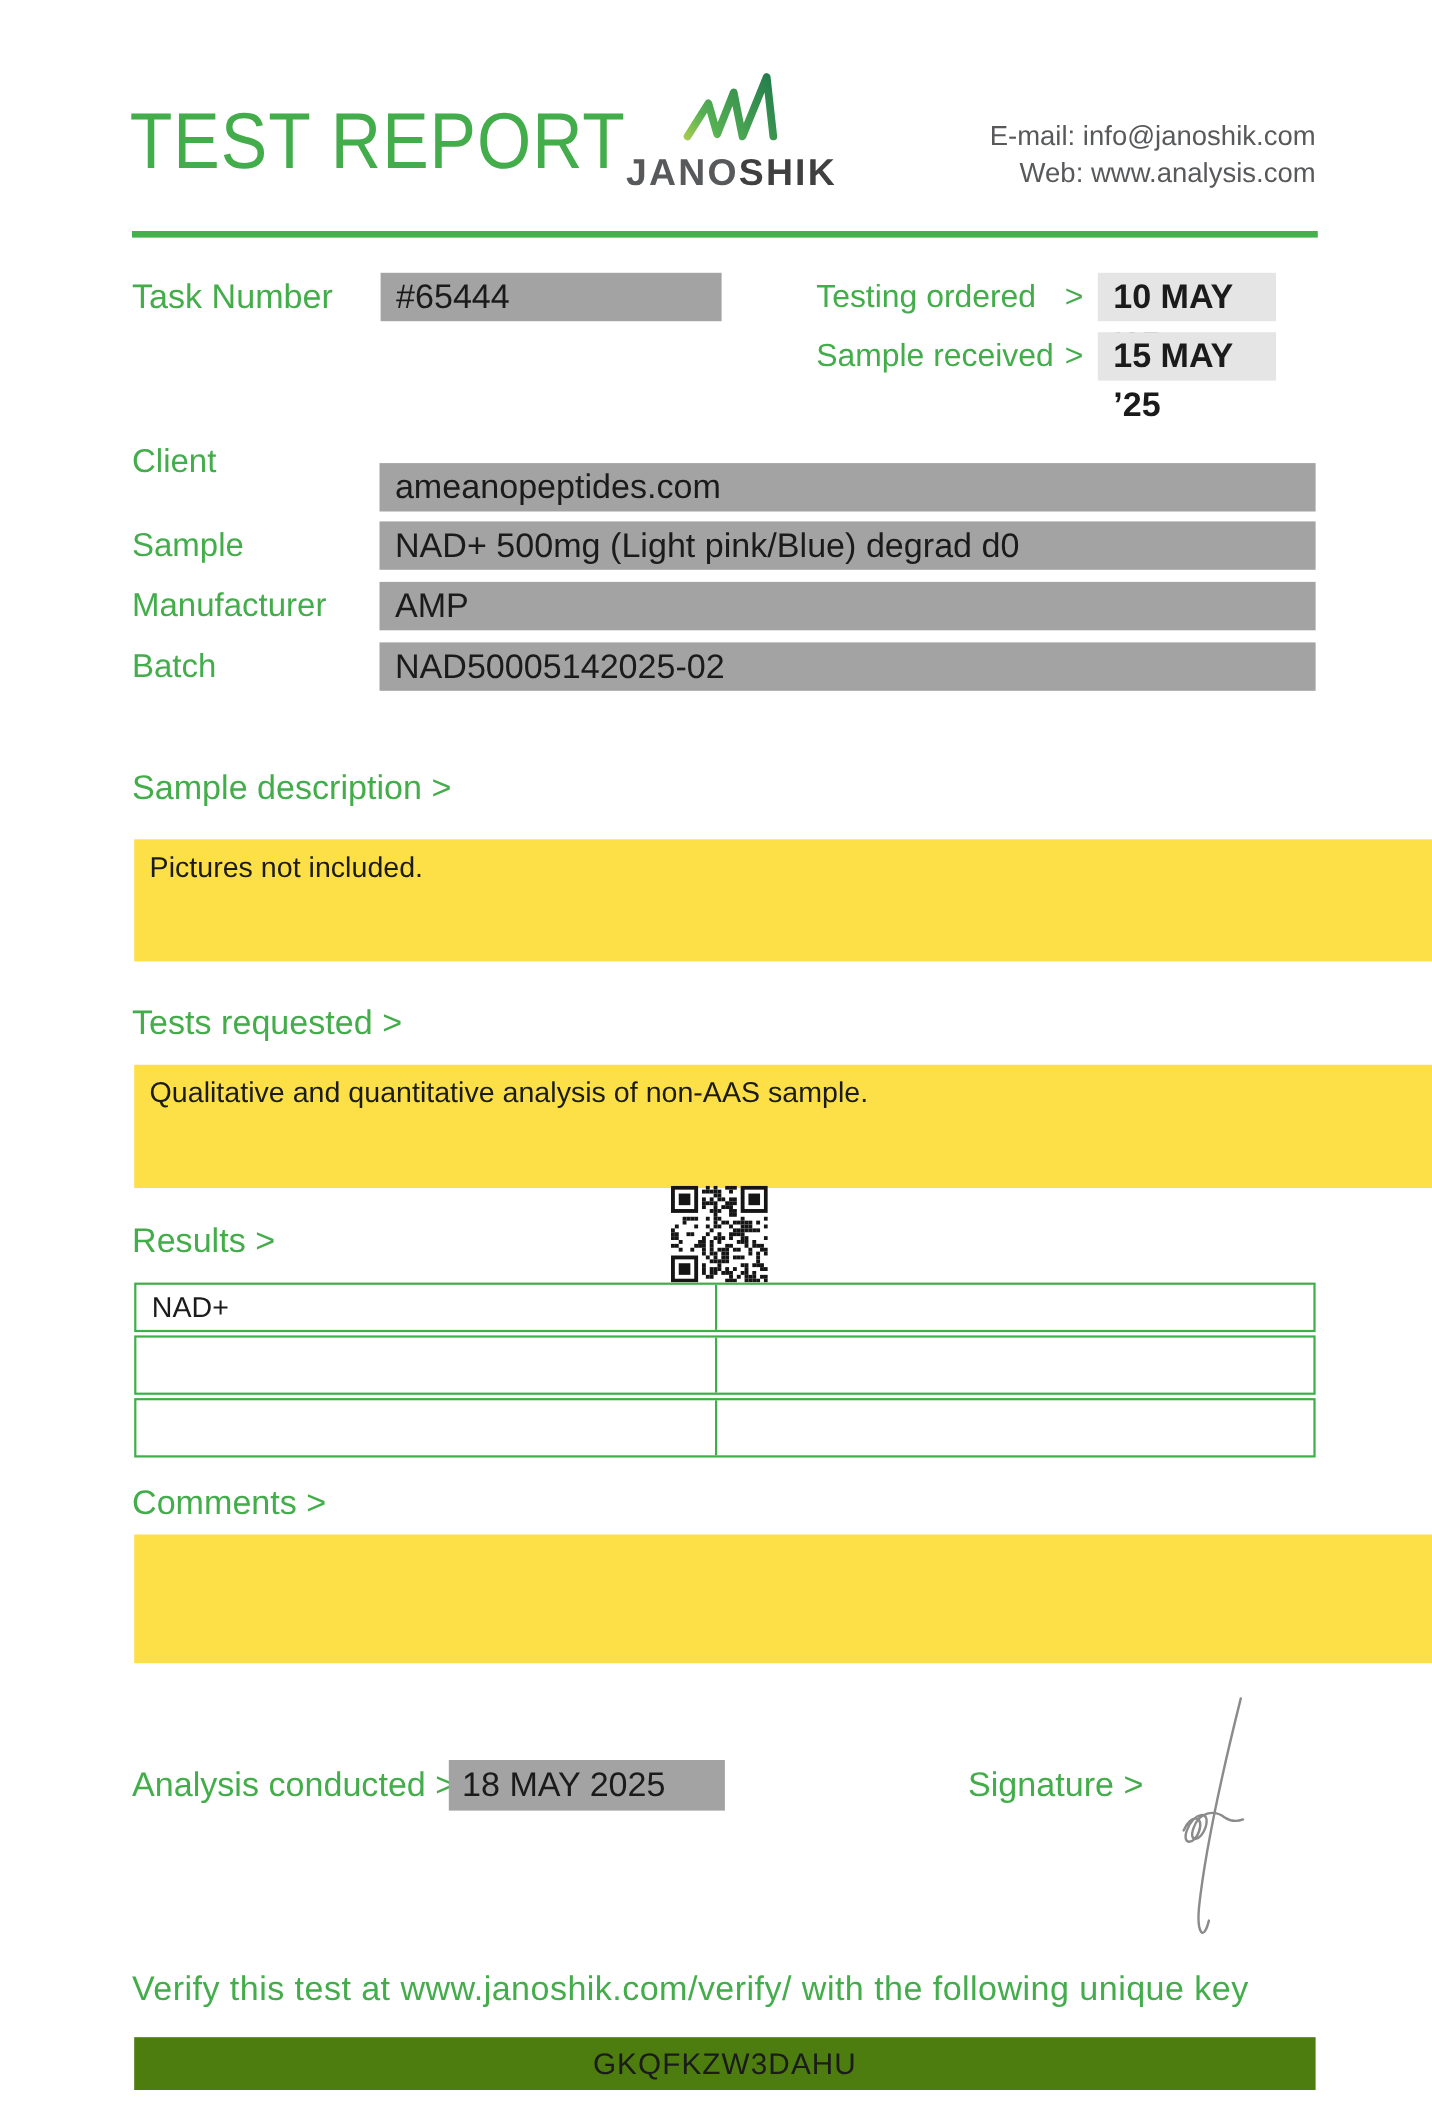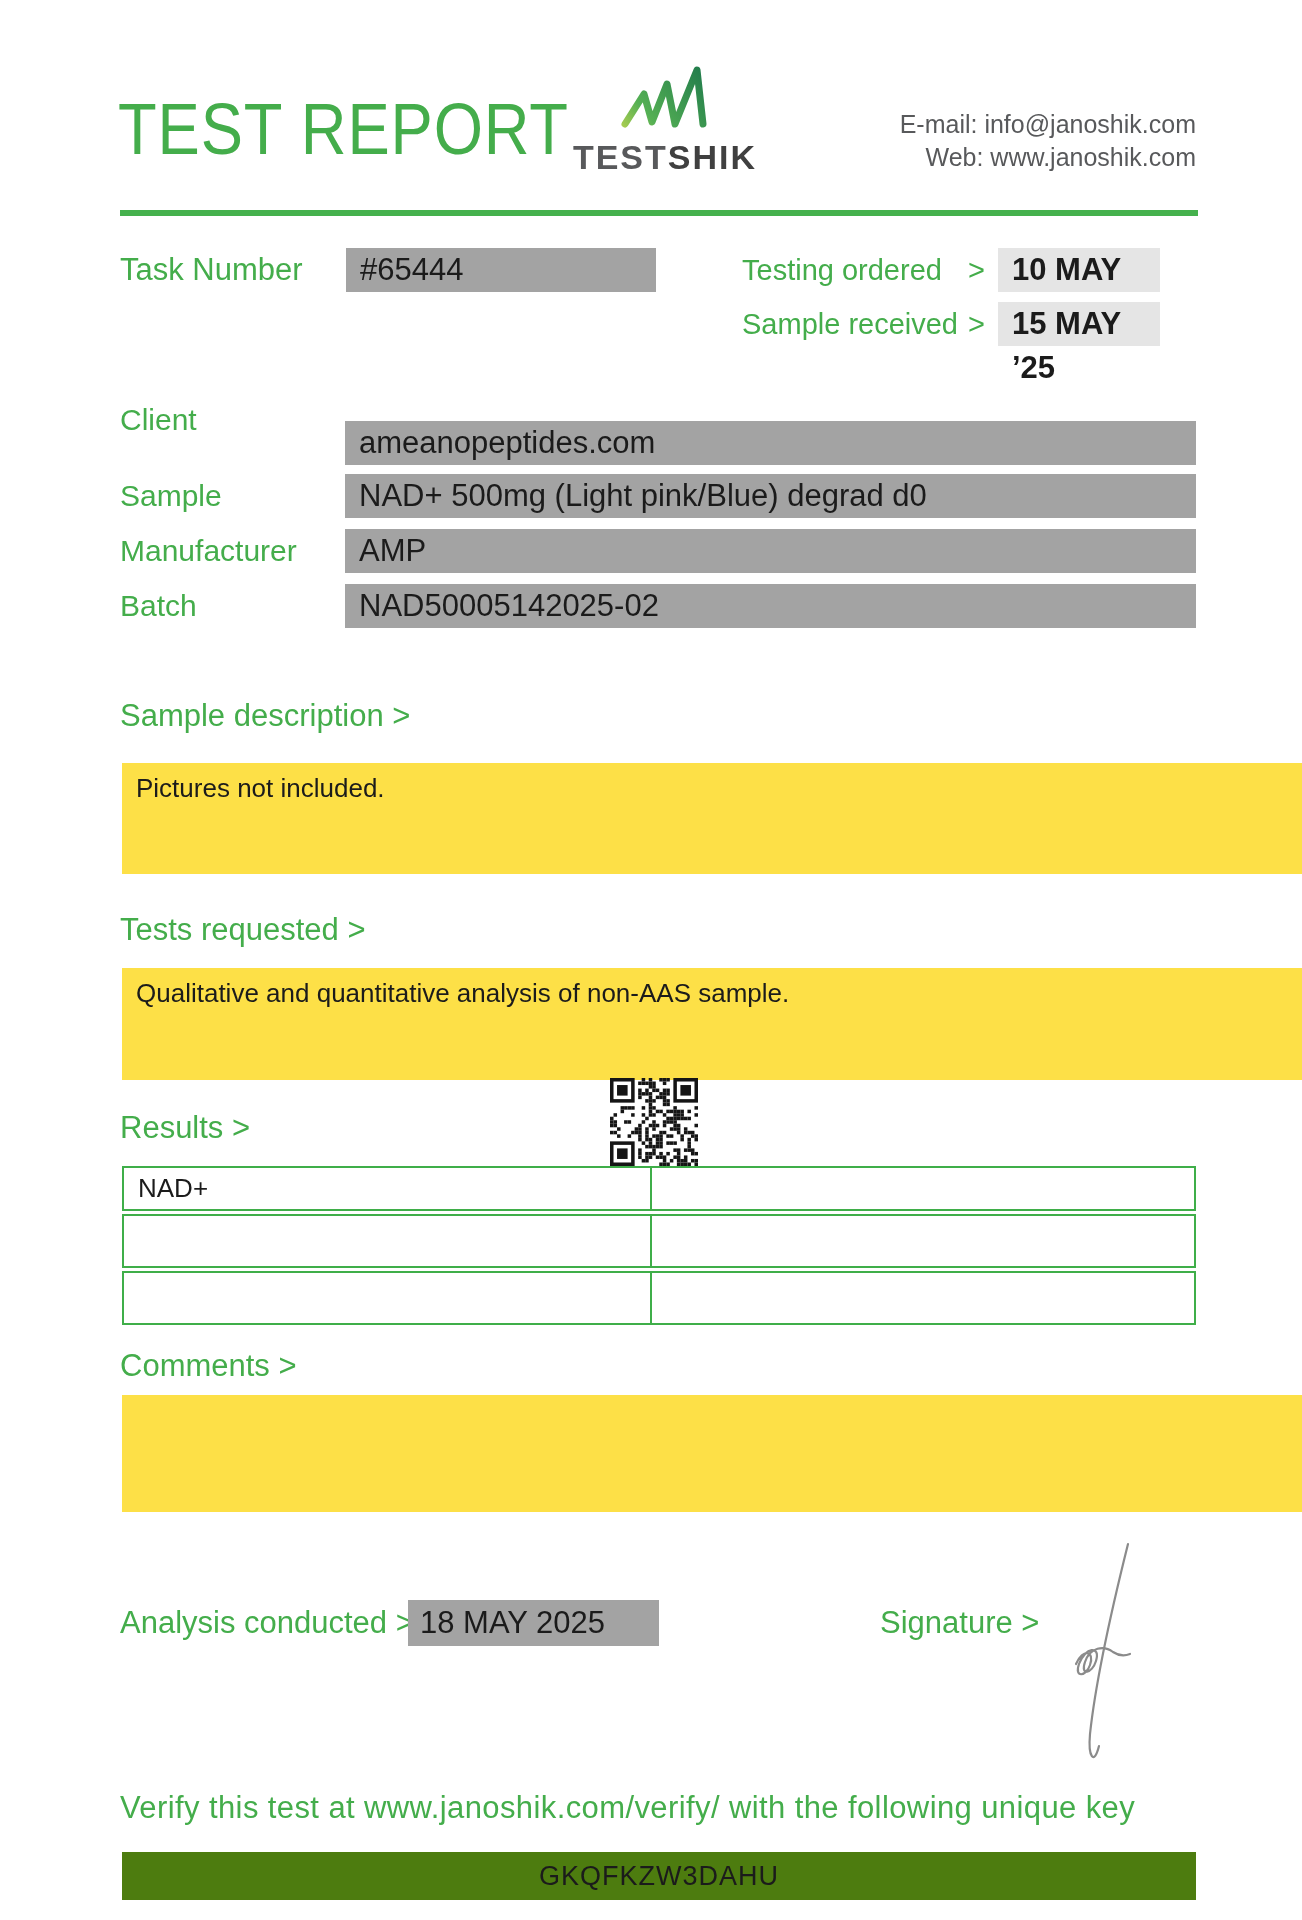--- a/index.html
+++ b/index.html
@@ -75,27 +75,27 @@
       <defs>
         <linearGradient id="lg" x1="0" y1="78" x2="96" y2="0" gradientUnits="userSpaceOnUse">
           <stop offset="0" stop-color="#c8d84f"></stop>
           <stop offset="0.3" stop-color="#55b054"></stop>
           <stop offset="1" stop-color="#17714a"></stop>
         </linearGradient>
       </defs>
       <polyline points="8,66 27,36 35,64 50,26 58,66 80,12 86,66" fill="none" stroke="url(#lg)" stroke-width="7" stroke-linecap="round" stroke-linejoin="round"></polyline>
     </svg>
     <div class="logo-word">
-      <span class="gray">TEST</span><span class="green">SHIK</span>
+      <span class="gray">JANO</span><span class="green">SHIK</span>
     </div>
   </div>
 
   <div class="contact">
     <div>E-mail: info@janoshik.com</div>
-    <div>Web: www.janoshik.com</div>
+    <div>Web: www.analysis.com</div>
   </div>
 
   <div class="divider"></div>
 
   <div class="task-label green-label">Task Number</div>
   <div class="task-box gbox">#65444</div>
 
   <div class="date-row" id="date-row-0">
     <span class="lbl green-label">Testing ordered</span>
     <span class="arr green-label">&gt;</span>

